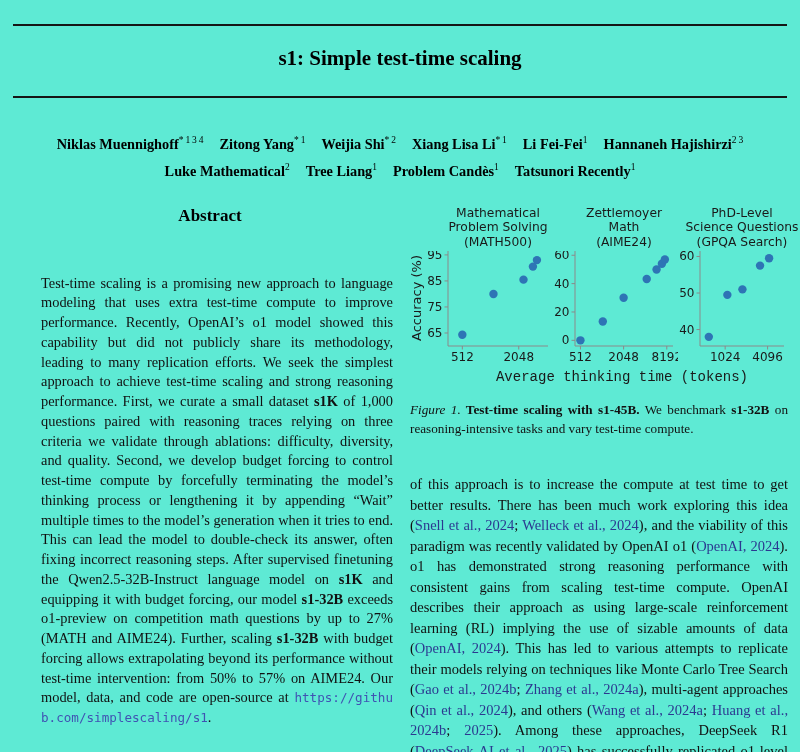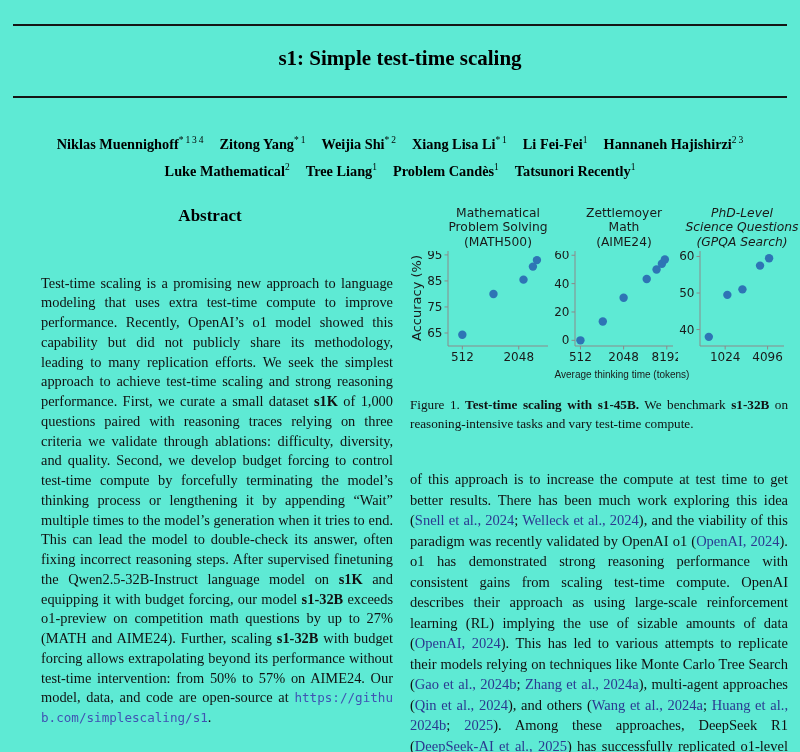--- a/index.html
+++ b/index.html
@@ -12,32 +12,32 @@
   .rule-mid{margin-top:25px;}
   .authors{margin-top:31px;text-align:center;font-weight:bold;font-size:14.3px;line-height:23px;color:#000;}
   .author{margin:0 8px;white-space:nowrap;}
   .author sup{font-size:9.5px;font-weight:normal;}
   .columns{display:flex;margin:21px 12px 0 24px;gap:14px;}
   .col-left{width:372px;flex:0 0 auto;}
   .col-right{width:378px;flex:0 0 auto;}
   .abstract-heading{text-align:center;font-size:17px;font-weight:bold;color:#000;margin:2px 0 9px;}
   .abstract-text{margin-left:17px;width:352px;font-size:14.4px;line-height:19.75px;text-align:justify;margin-top:48px;}
   .seg-b{font-weight:bold;}
-  .seg-i{}
+  .seg-i{font-style:italic;}
   .seg-c{color:#2b3990;margin-top:44px;}
   .seg-l{font-family:"DejaVu Sans Mono","Liberation Mono",monospace;font-size:12.6px;color:#4053b3;word-break:break-all;}
   .figure{position:relative;padding-left:16px;margin-top:2px;}
   .ylab{position:absolute;left:-1px;top:45px;height:95px;writing-mode:vertical-rl;transform:rotate(180deg);
         text-align:center;font-family:"DejaVu Sans",sans-serif;font-size:13px;color:#1a1a1a;}
   .subplots{display:flex;}
   .subplot{display:block;}
   .sp-title{display:flex;flex-direction:column;align-items:center;text-align:center;
             font-family:"DejaVu Sans",sans-serif;font-size:12.3px;line-height:14.6px;color:#1a1a1a;
             white-space:nowrap;margin-bottom:2px;}
-  .xlab{text-align:center;font-family:Liberation Sans, sans-serif;font-size:10px;color:#1a1a1a;
+  .xlab{text-align:center;font-family:Liberation Mono, monospace;font-size:14px;color:#1a1a1a;
         margin-top:1px;padding-left:30px;}
   svg text.tick{font-family:"DejaVu Sans",sans-serif;font-size:12px;fill:#1a1a1a;}
   .caption{margin-top:15px;font-size:13.2px;line-height:19px;text-align:justify;color:#111;}
   .bodytext{margin-top:36px;font-size:14.5px;line-height:20.5px;text-align:justify;color:#111;}
 </style>
 </head>
 <body>
 
 <div class="page">
 
@@ -111,21 +111,21 @@
                 <line x1="113.78881112642895" y1="95" x2="113.78881112642895" y2="98.5" stroke="#8a8a8a" stroke-width="1"></line>
                 <text x="113.78881112642895" y="110" text-anchor="middle" class="tick">8192</text>
                 <circle cx="27.43606004498244" cy="89.32835820895522" r="4.2" fill="#2e74b5"></circle>
                 <circle cx="49.80517055548101" cy="70.47014925373135" r="4.2" fill="#2e74b5"></circle>
                 <circle cx="70.6124355857057" cy="46.7910447761194" r="4.2" fill="#2e74b5"></circle>
                 <circle cx="93.71440747206807" cy="27.932835820895527" r="4.2" fill="#2e74b5"></circle>
                 <circle cx="103.56678779150003" cy="18.432835820895523" r="4.2" fill="#2e74b5"></circle>
                 <circle cx="108.89129772336044" cy="12.761194029850746" r="4.2" fill="#2e74b5"></circle>
                 <circle cx="111.8597496131604" cy="8.507462686567164" r="4.2" fill="#2e74b5"></circle>
               </svg></div>
-          <div class="subplot"><div class="sp-title" style="margin-left: 22px; width: 84px; font-style: italic;">
+          <div class="subplot"><div class="sp-title" style="margin-left: 22px; width: 84px;">
                 <div>PhD-Level</div>
                 <div>Science Questions</div>
                 <div>(GPQA Search)</div>
               </div><svg width="111" height="113">
                 <line x1="22" y1="0" x2="22" y2="95" stroke="#8a8a8a" stroke-width="1"></line>
                 <line x1="22" y1="95" x2="106" y2="95" stroke="#8a8a8a" stroke-width="1"></line>
                 <line x1="18.5" y1="78.5576923076923" x2="22" y2="78.5576923076923" stroke="#8a8a8a" stroke-width="1"></line>
                 <text x="16.5" y="82.5576923076923" text-anchor="end" class="tick">40</text>
                 <line x1="18.5" y1="42.01923076923077" x2="22" y2="42.01923076923077" stroke="#8a8a8a" stroke-width="1"></line>
                 <text x="16.5" y="46.01923076923077" text-anchor="end" class="tick">50</text>

